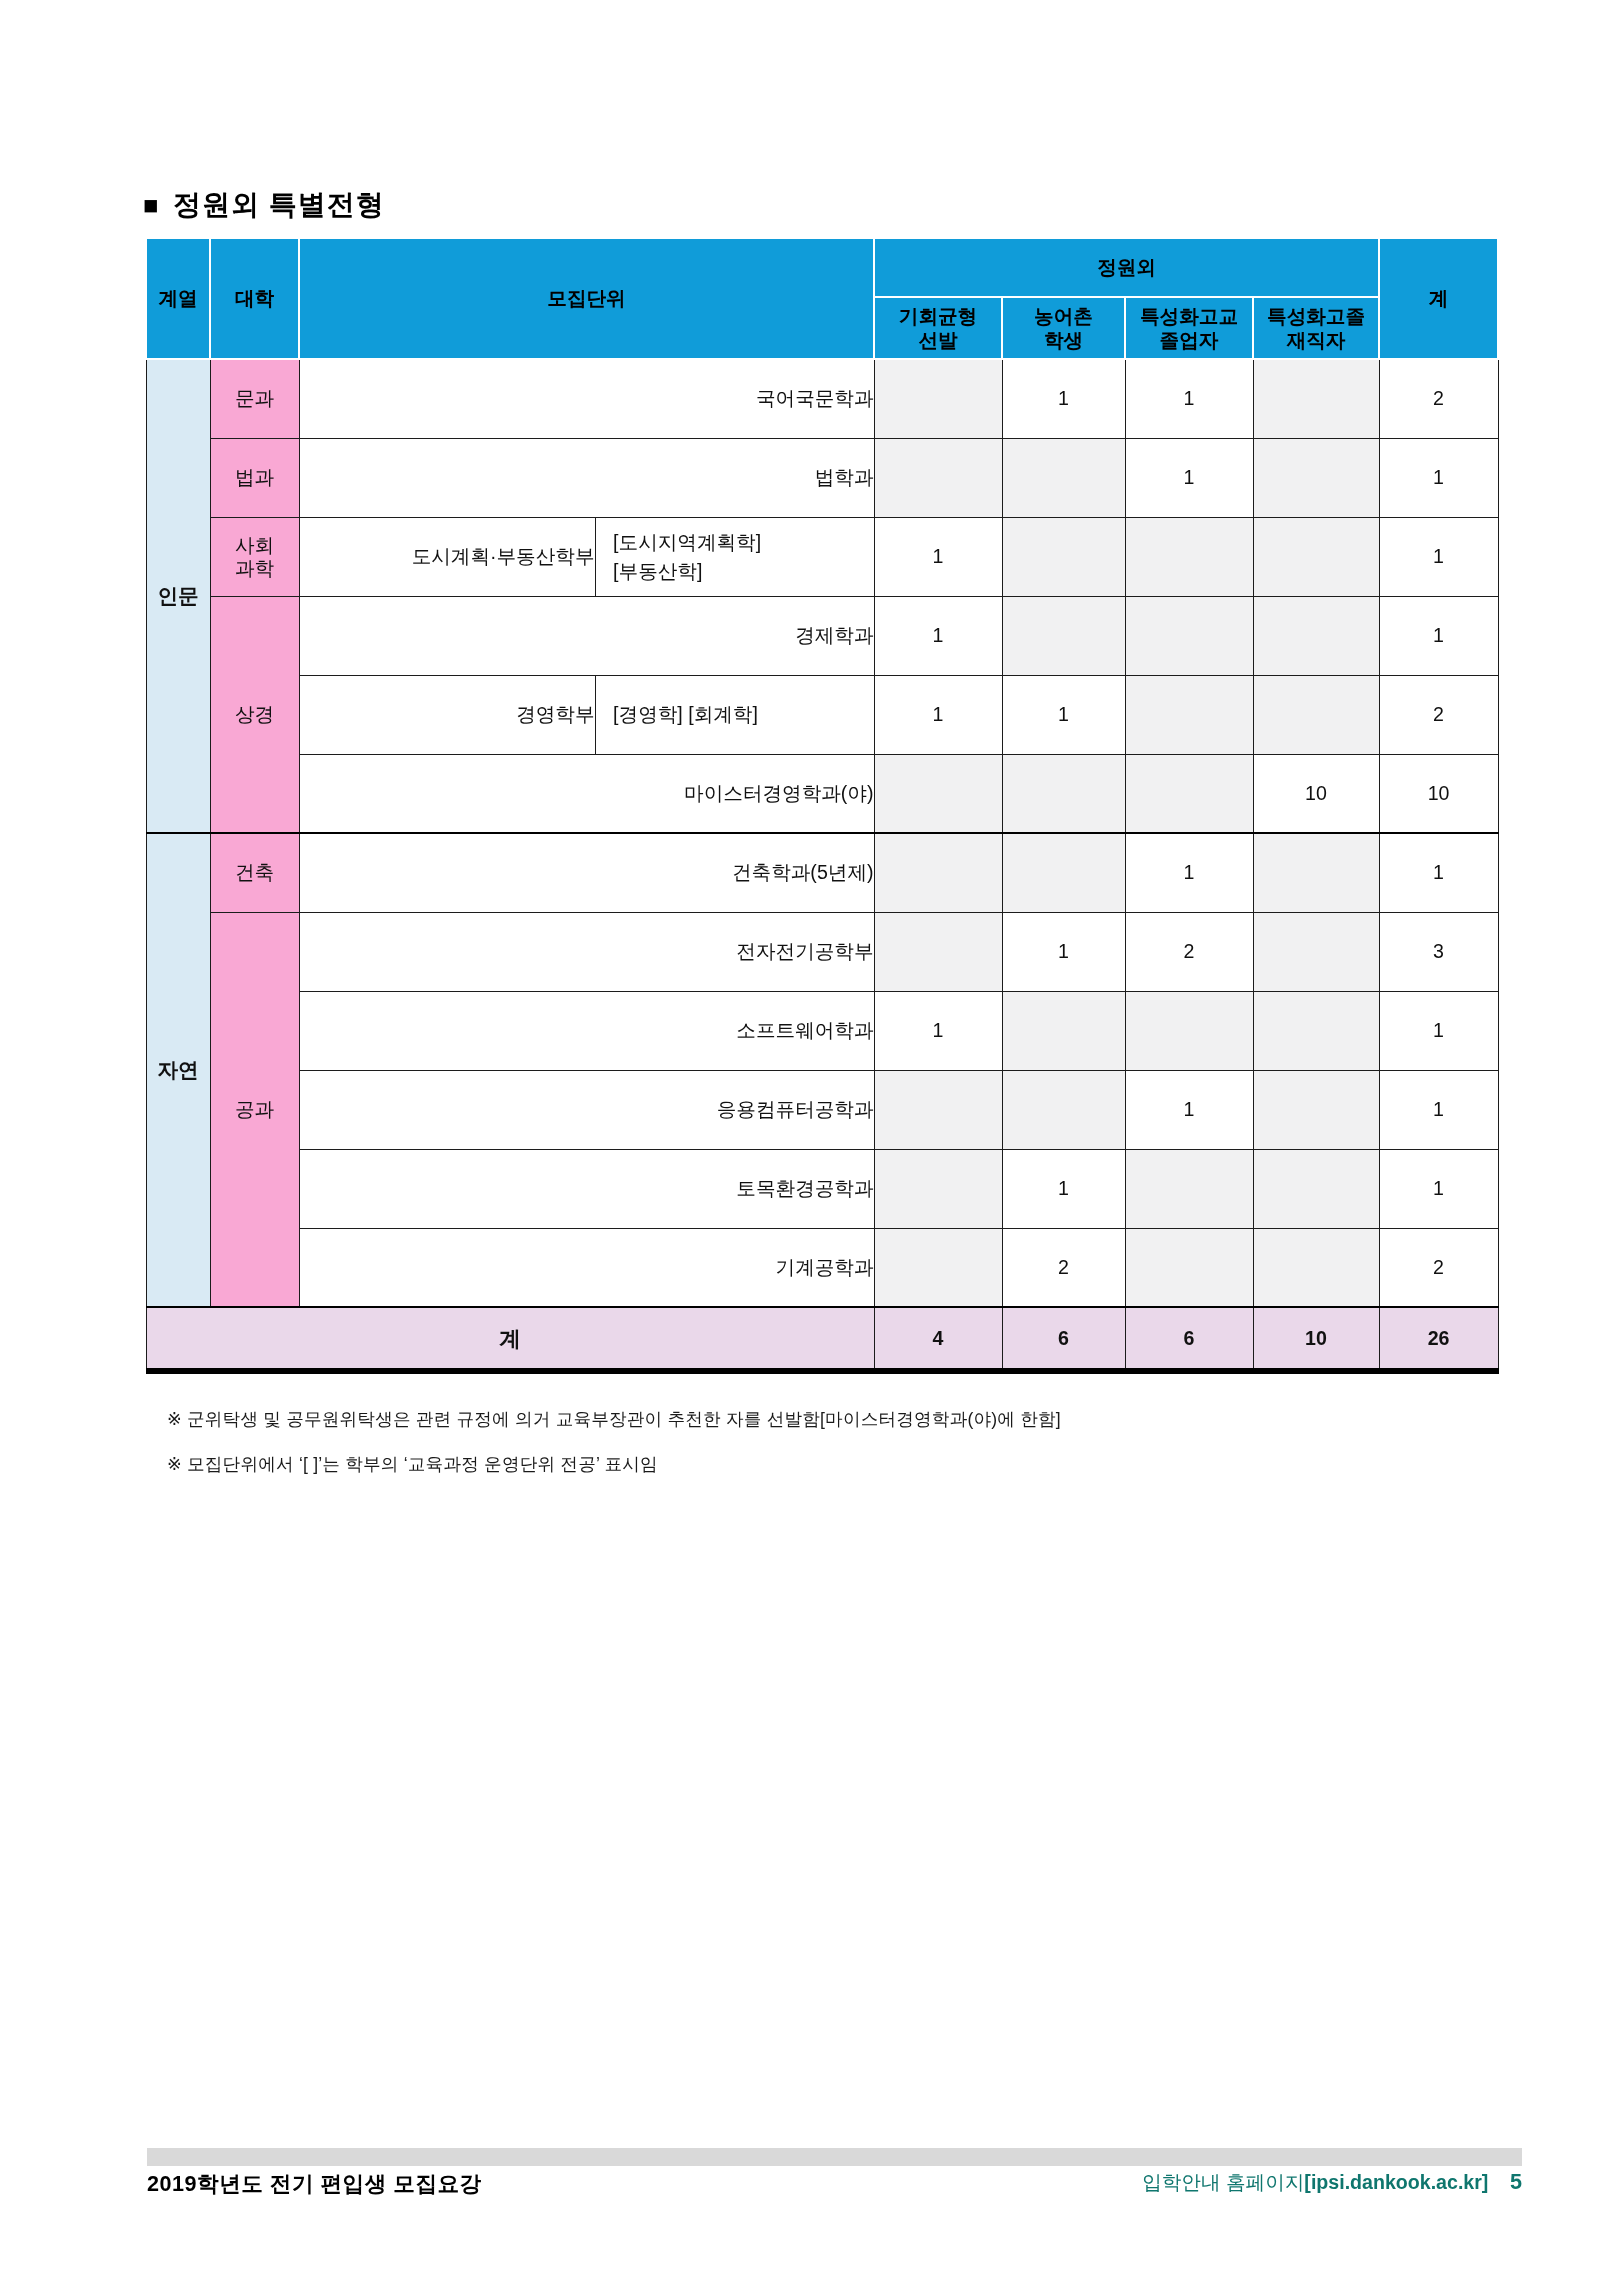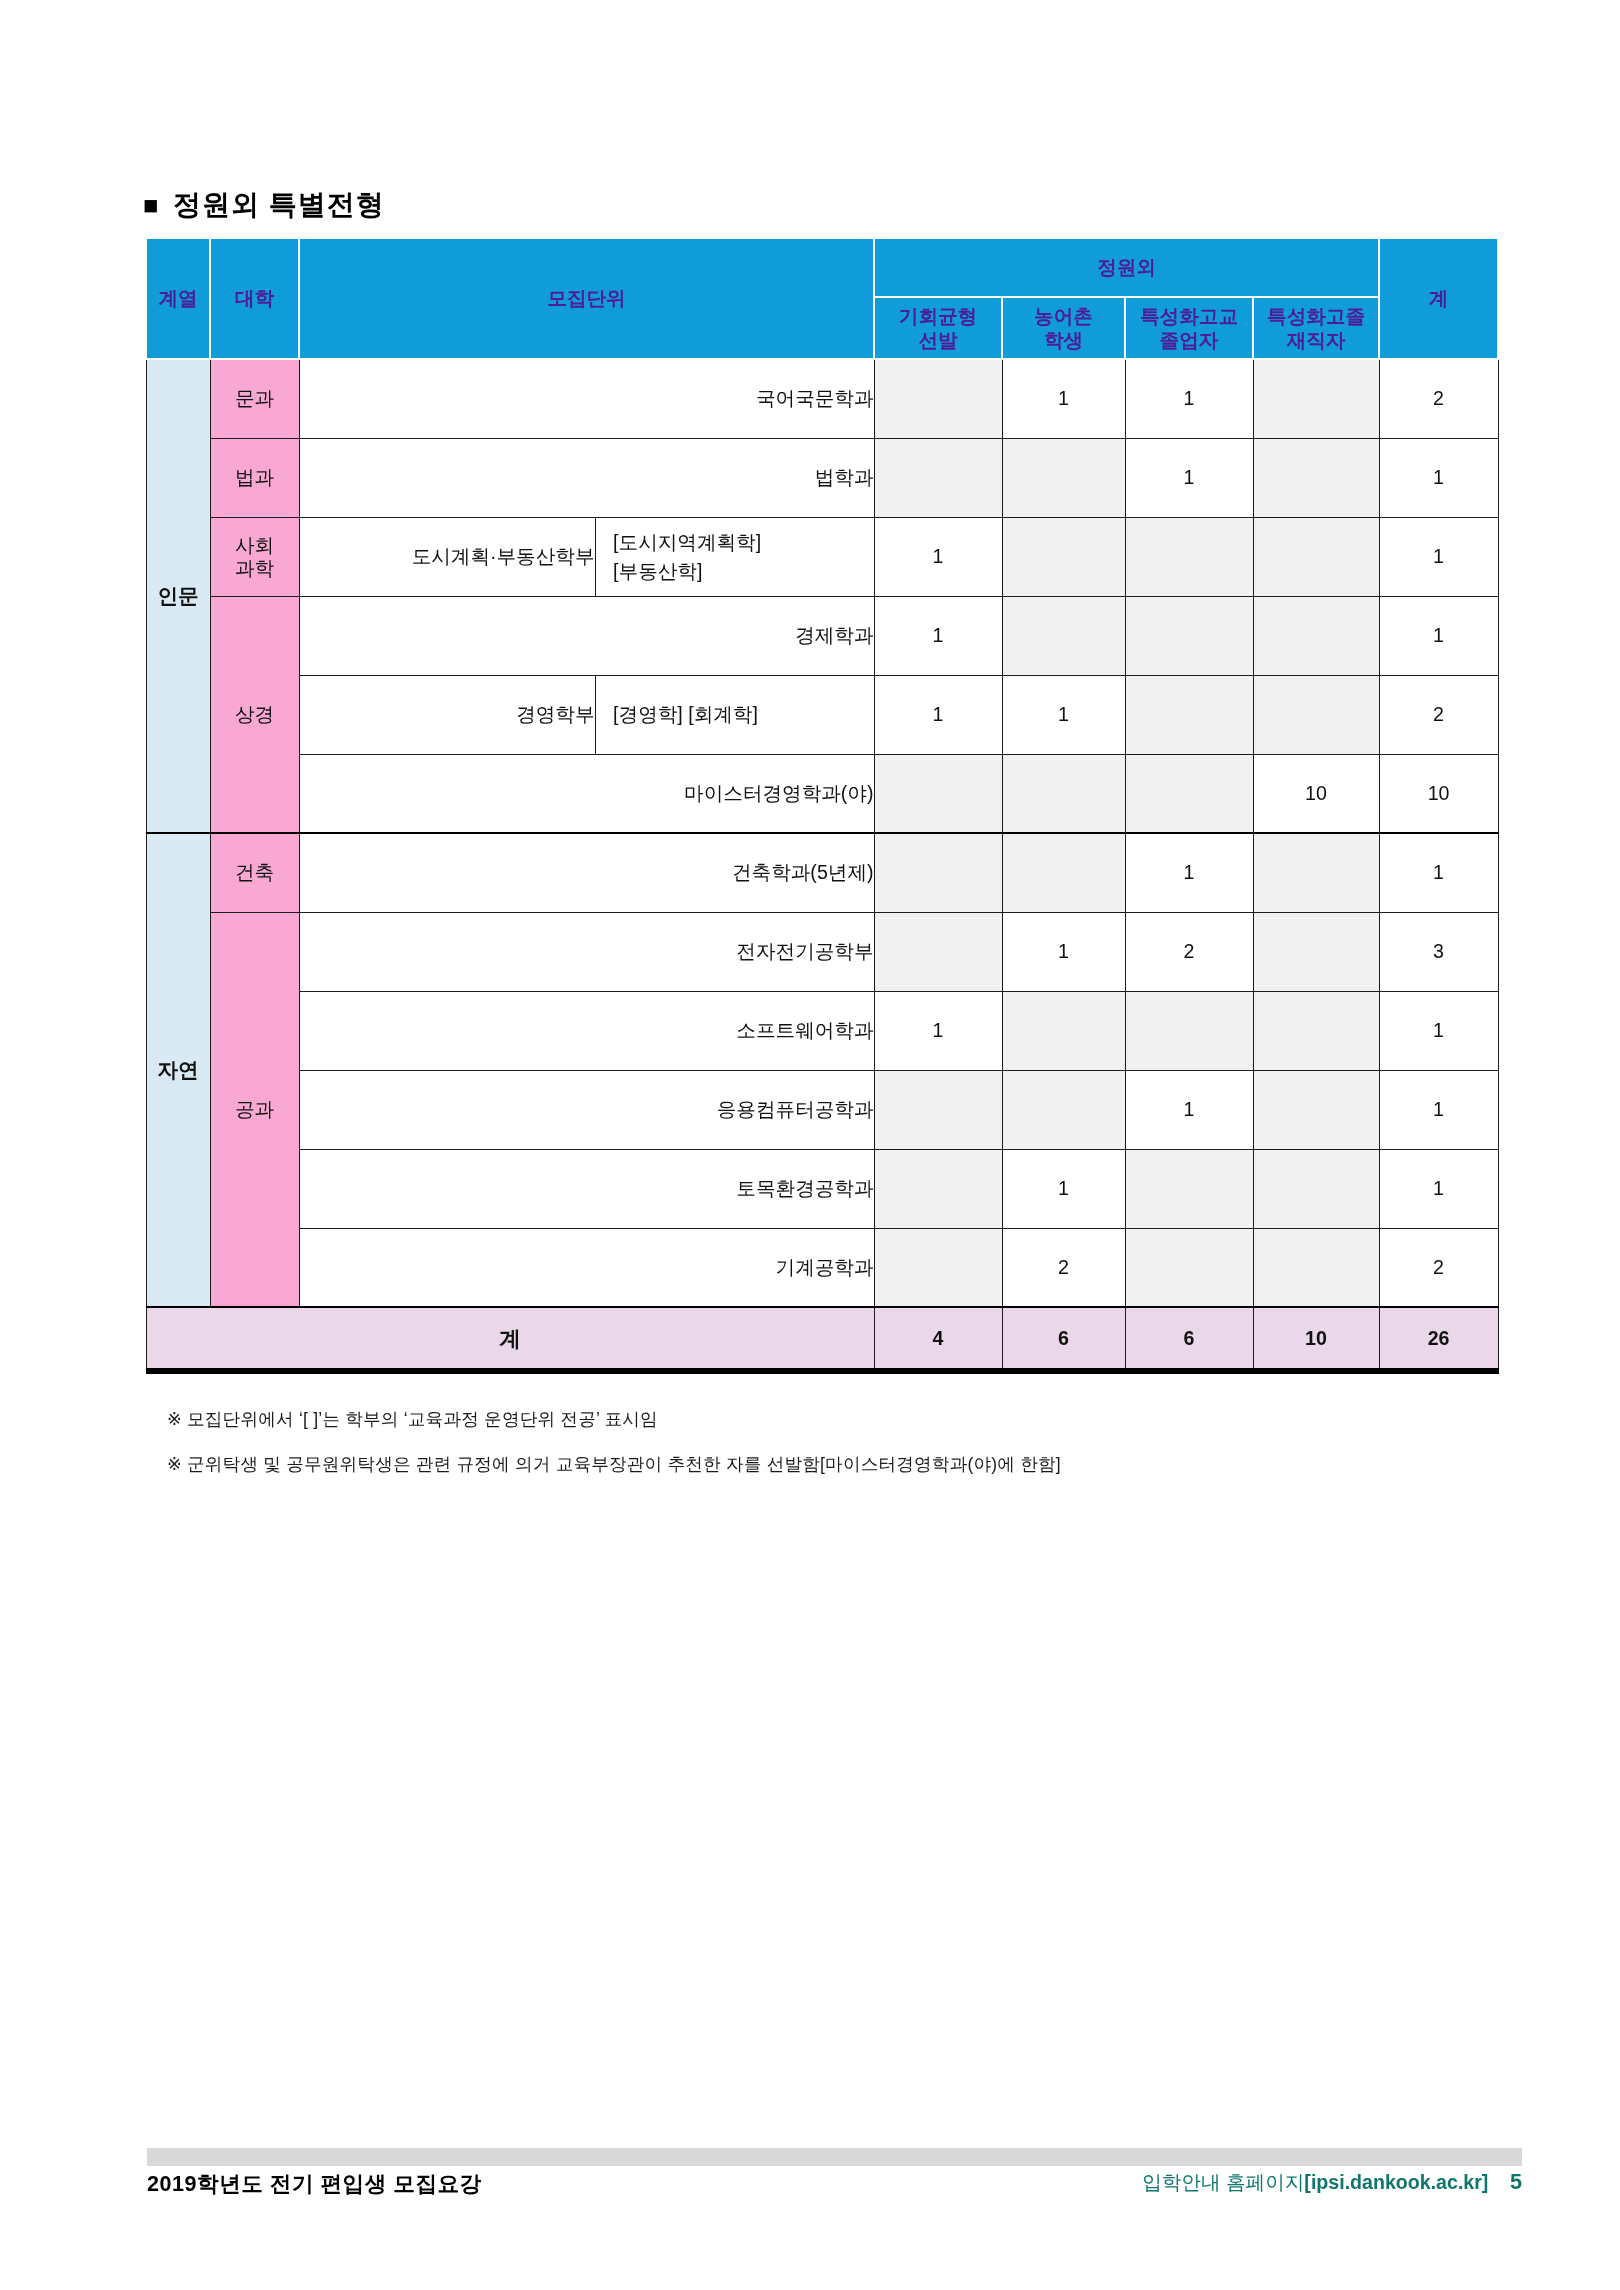--- a/index.html
+++ b/index.html
@@ -7,21 +7,21 @@
   body { font-family:"Liberation Sans","DejaVu Sans",sans-serif; color:#111; }
   .page { position:relative; width:1620px; height:2291px; background:#ffffff; overflow:hidden; }
 
   
   .sec-title { position:absolute; left:143px; top:186px; font-size:28px; font-weight:bold; color:#000;
                letter-spacing:1px; display:flex; align-items:center; gap:13.7px; }
   .sec-title .bullet { font-size:25.5px; line-height:1; transform:translateY(1px); }
 
   
   .adm { position:absolute; left:145px; top:237px; width:1353px; border-collapse:collapse; table-layout:fixed; }
-  .adm th { background:#109CD9; color:#4c1d95; border:2.9px solid #ffffff; font-weight:bold;
+  .adm th { background:#109CD9; color:#000000; border:2.9px solid #ffffff; font-weight:bold;
             font-size:19.6px; line-height:1.25; text-align:center; vertical-align:middle;
             white-space:pre-line; padding:0; }
   .adm thead tr.h1 { height:59px; }
   .adm thead tr.h2 { height:62px; }
   .adm tbody tr { height:79px; }
   .adm td { border:1px solid #1c1c1c; background:#ffffff; font-size:19.6px; color:#111;
             text-align:center; vertical-align:middle; padding:0; }
   .adm td.cat { background:#D9EAF4; font-weight:bold; font-size:20.6px; }
   .adm td.col { background:#f9a8d4; white-space:pre-line; line-height:1.15; }
   .adm td.unit { text-align:right; padding-left:23.5px; }
@@ -205,22 +205,22 @@
         <td class="tnum">4</td>
         <td class="tnum">6</td>
         <td class="tnum">6</td>
         <td class="tnum">10</td>
         <td class="tnum">26</td>
       </tr>
     </tfoot>
   </table>
 
   <div class="notes">
+    <div class="note">※ 군위탁생 및 공무원위탁생은 관련 규정에 의거 교육부장관이 추천한 자를 선발함[마이스터경영학과(야)에 한함]</div>
     <div class="note">※ 모집단위에서 ‘[ ]’는 학부의 ‘교육과정 운영단위 전공’ 표시임</div>
-    <div class="note">※ 군위탁생 및 공무원위탁생은 관련 규정에 의거 교육부장관이 추천한 자를 선발함[마이스터경영학과(야)에 한함]</div>
   </div>
 
   <div class="footer-bar"></div>
   <div class="footer-row">
     <div class="footer-left">2019학년도 전기 편입생 모집요강</div>
     <div class="footer-right">
       <span>입학안내 홈페이지</span>
       <span class="url">[ipsi.dankook.ac.kr]</span>
       <span class="pageno">5</span>
     </div>

